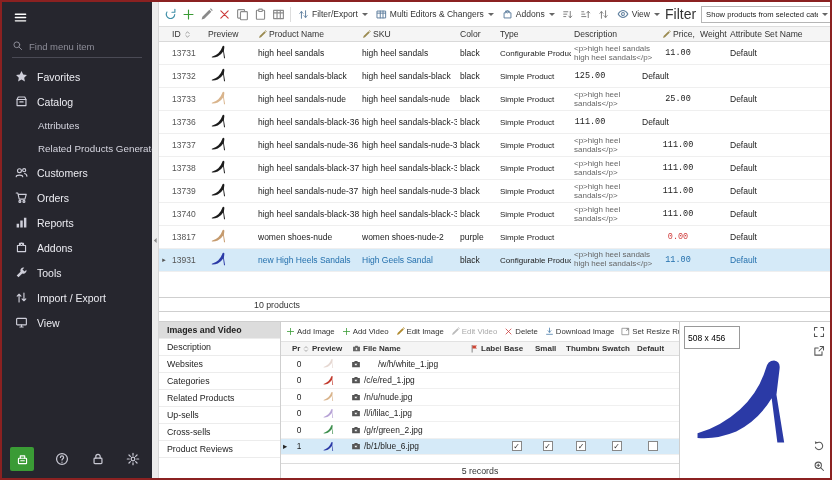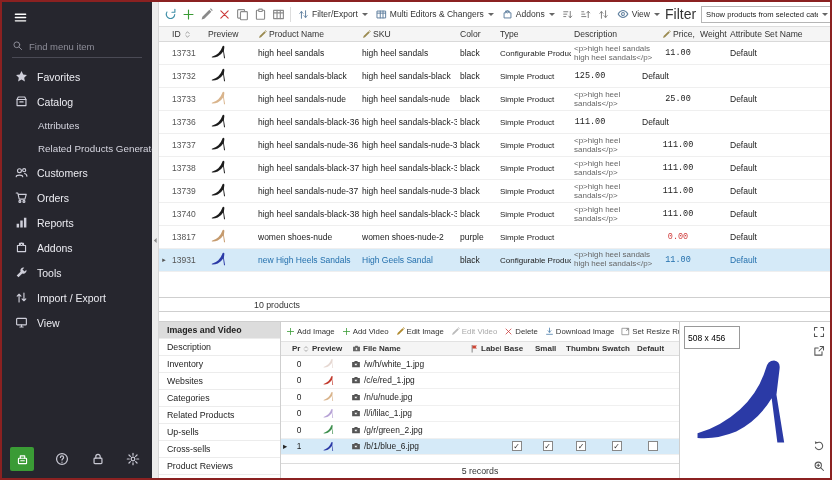--- a/index.html
+++ b/index.html
@@ -586,23 +586,20 @@
 
     <div class="bottom">
       <div class="tabs" id="tabs">
           <div class="tab sel">
             <span>Images and Video</span>
           </div>
           <div class="tab">
             <span>Description</span>
           </div>
           <div class="tab">
-            <span>Inventory</span>
-          </div>
-          <div class="tab">
             <span>Websites</span>
           </div>
           <div class="tab">
             <span>Categories</span>
           </div>
           <div class="tab">
             <span>Related Products</span>
           </div>
           <div class="tab">
             <span>Up-sells</span>
@@ -733,21 +730,21 @@
                   </svg>
                 </span>
               </div>
               <div class="igc" style="width:118px">
                 <span class="ic" style="color:#555">
                   <svg width="10" height="10" viewBox="0 0 16 16" fill="none" stroke="currentColor" stroke-width="1.4" stroke-linecap="round" stroke-linejoin="round">
                     <path fill="currentColor" stroke="none" d="M1.8 4.8h3.1l1.2-1.6h3.8l1.2 1.6h3.1V13H1.8z"></path>
                     <circle cx="8" cy="8.8" r="2.3" fill="#fff"></circle>
                   </svg>
                 </span>
-                <span style="margin-left:3px">/w/h/white_1.jpg</span>
+                <span style="margin-left:17px">/w/h/white_1.jpg</span>
               </div>
               <div class="igc" style="width:34px"></div>
               <div class="igc" style="width:31px;justify-content:center"></div>
               <div class="igc" style="width:31px;justify-content:center"></div>
               <div class="igc" style="width:36px;justify-content:center"></div>
               <div class="igc" style="width:35px;justify-content:center"></div>
               <div class="igc" style="width:38px;justify-content:center"></div>
             </div>
             <div class="ig-row">
               <div class="igc marker" style="width:8px"></div>

